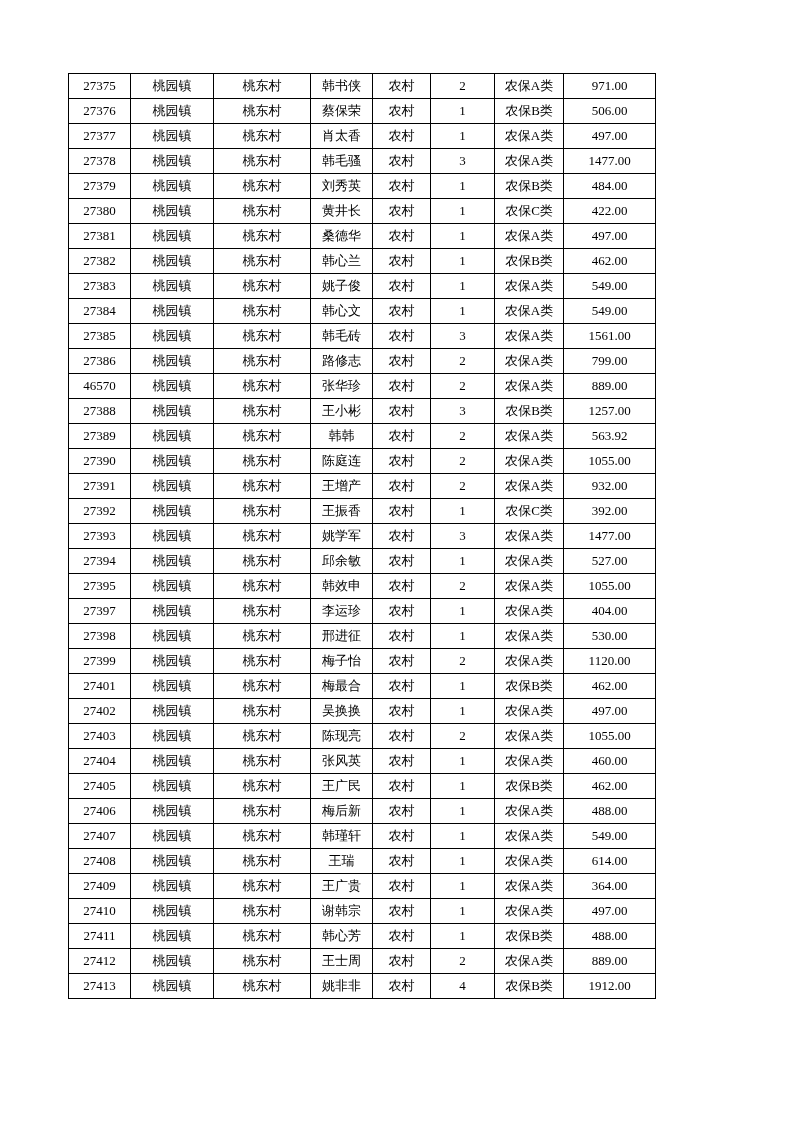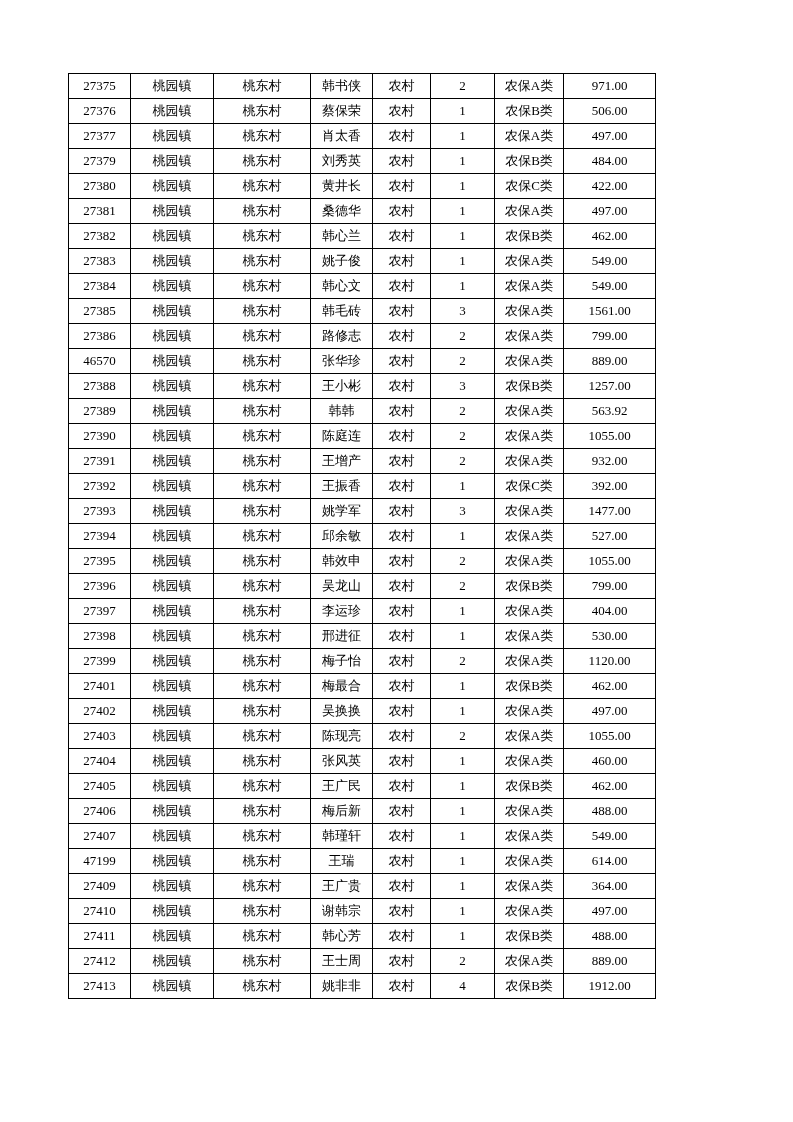--- a/index.html
+++ b/index.html
@@ -90,20 +90,30 @@
           <td class="col-0">27377</td>
           <td class="col-1">桃园镇</td>
           <td class="col-2">桃东村</td>
           <td class="col-3">肖太香</td>
           <td class="col-4">农村</td>
           <td class="col-5">1</td>
           <td class="col-6">农保A类</td>
           <td class="col-7">497.00</td>
         </tr>
         <tr>
+          <td class="col-0">27378</td>
+          <td class="col-1">桃园镇</td>
+          <td class="col-2">桃东村</td>
+          <td class="col-3">韩毛骚</td>
+          <td class="col-4">农村</td>
+          <td class="col-5">3</td>
+          <td class="col-6">农保A类</td>
+          <td class="col-7">1477.00</td>
+        </tr>
+        <tr>
           <td class="col-0">27379</td>
           <td class="col-1">桃园镇</td>
           <td class="col-2">桃东村</td>
           <td class="col-3">刘秀英</td>
           <td class="col-4">农村</td>
           <td class="col-5">1</td>
           <td class="col-6">农保B类</td>
           <td class="col-7">484.00</td>
         </tr>
         <tr>
@@ -260,30 +270,20 @@
           <td class="col-0">27395</td>
           <td class="col-1">桃园镇</td>
           <td class="col-2">桃东村</td>
           <td class="col-3">韩效申</td>
           <td class="col-4">农村</td>
           <td class="col-5">2</td>
           <td class="col-6">农保A类</td>
           <td class="col-7">1055.00</td>
         </tr>
         <tr>
-          <td class="col-0">27396</td>
-          <td class="col-1">桃园镇</td>
-          <td class="col-2">桃东村</td>
-          <td class="col-3">吴龙山</td>
-          <td class="col-4">农村</td>
-          <td class="col-5">2</td>
-          <td class="col-6">农保B类</td>
-          <td class="col-7">799.00</td>
-        </tr>
-        <tr>
           <td class="col-0">27397</td>
           <td class="col-1">桃园镇</td>
           <td class="col-2">桃东村</td>
           <td class="col-3">李运珍</td>
           <td class="col-4">农村</td>
           <td class="col-5">1</td>
           <td class="col-6">农保A类</td>
           <td class="col-7">404.00</td>
         </tr>
         <tr>
@@ -370,21 +370,21 @@
           <td class="col-0">27407</td>
           <td class="col-1">桃园镇</td>
           <td class="col-2">桃东村</td>
           <td class="col-3">韩瑾轩</td>
           <td class="col-4">农村</td>
           <td class="col-5">1</td>
           <td class="col-6">农保A类</td>
           <td class="col-7">549.00</td>
         </tr>
         <tr>
-          <td class="col-0">47199</td>
+          <td class="col-0">27408</td>
           <td class="col-1">桃园镇</td>
           <td class="col-2">桃东村</td>
           <td class="col-3">王瑞</td>
           <td class="col-4">农村</td>
           <td class="col-5">1</td>
           <td class="col-6">农保A类</td>
           <td class="col-7">614.00</td>
         </tr>
         <tr>
           <td class="col-0">27409</td>

